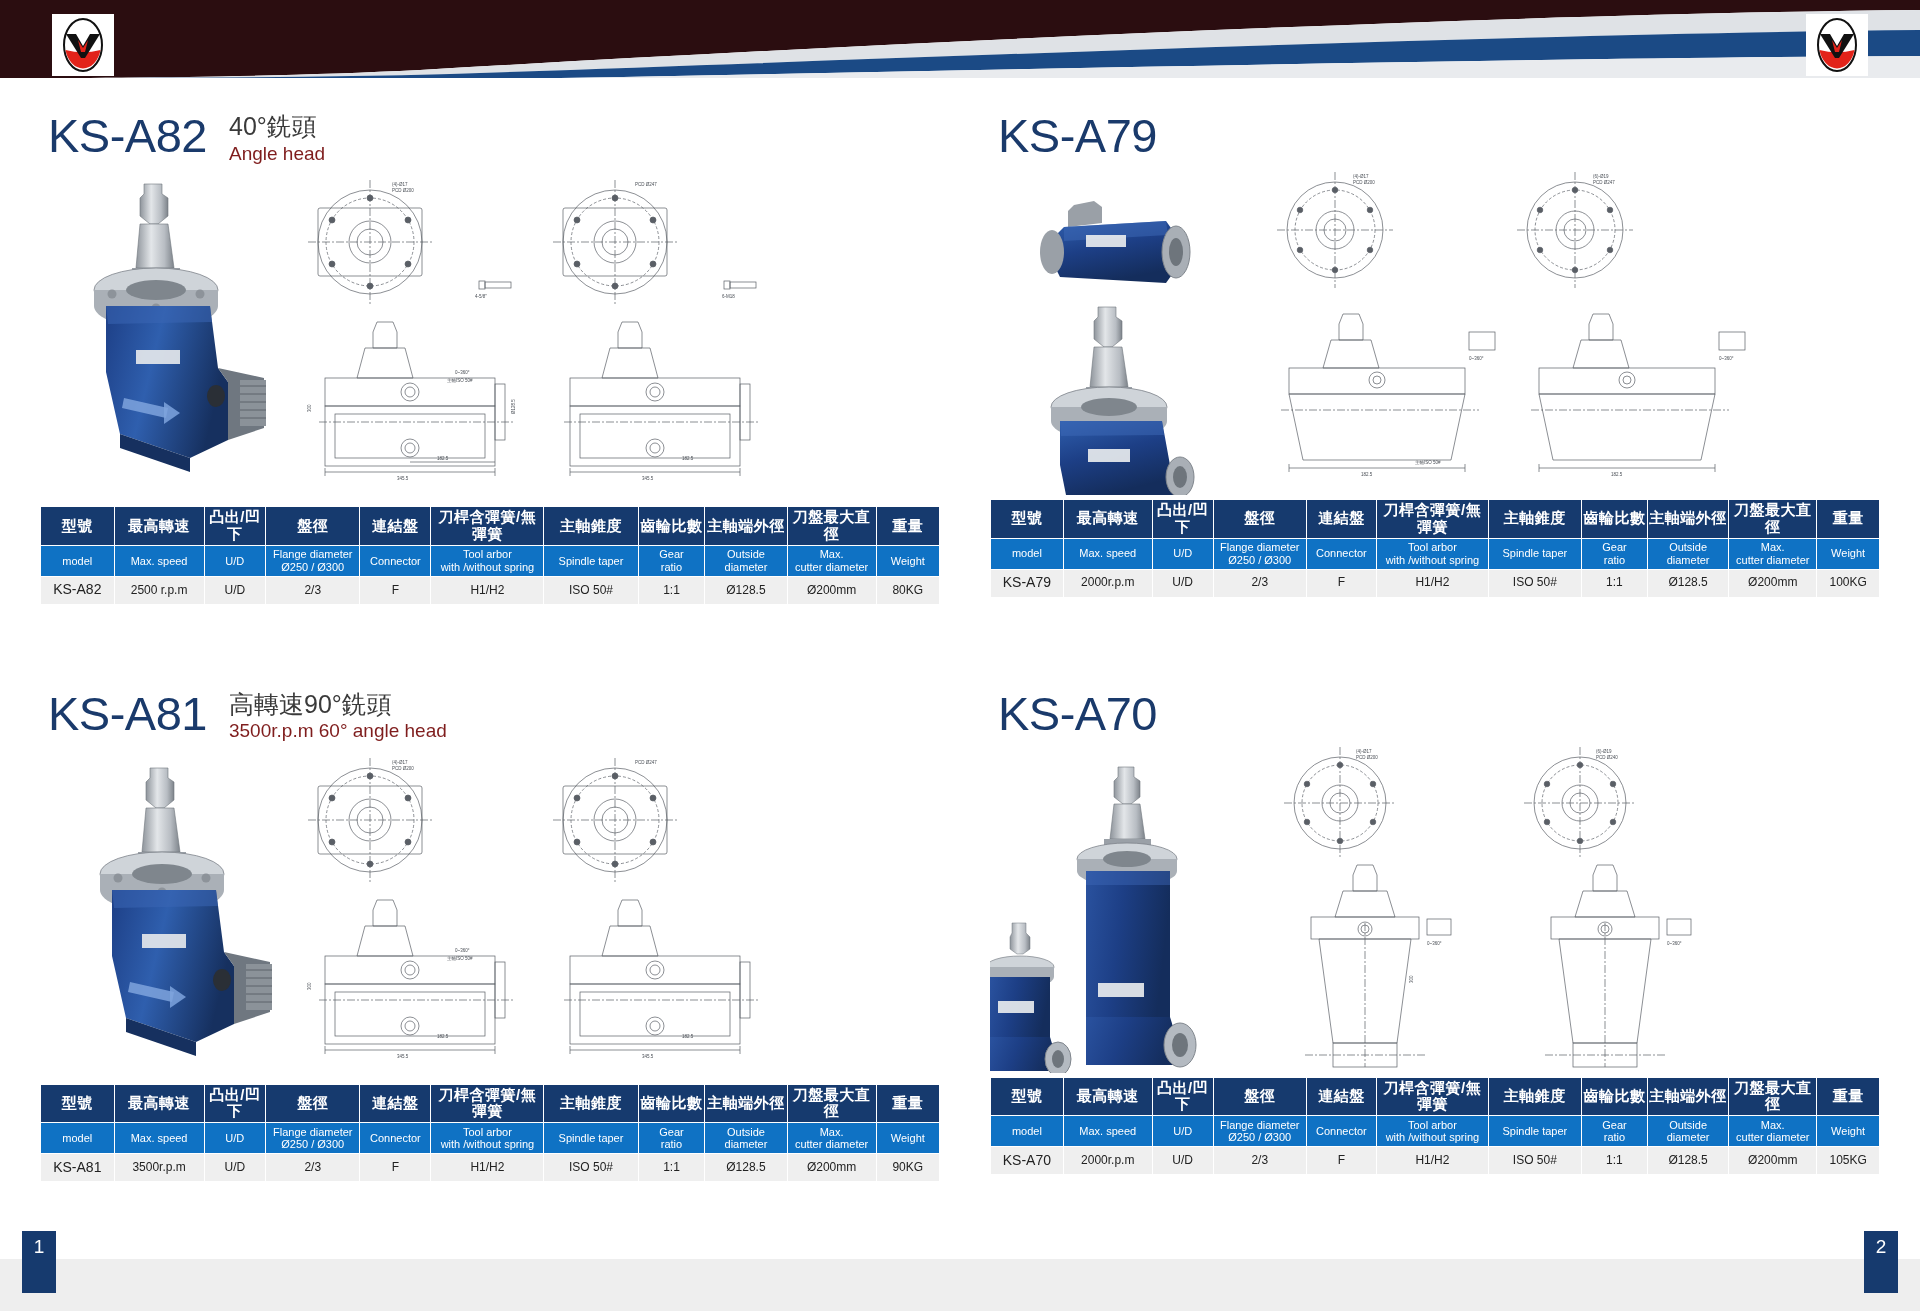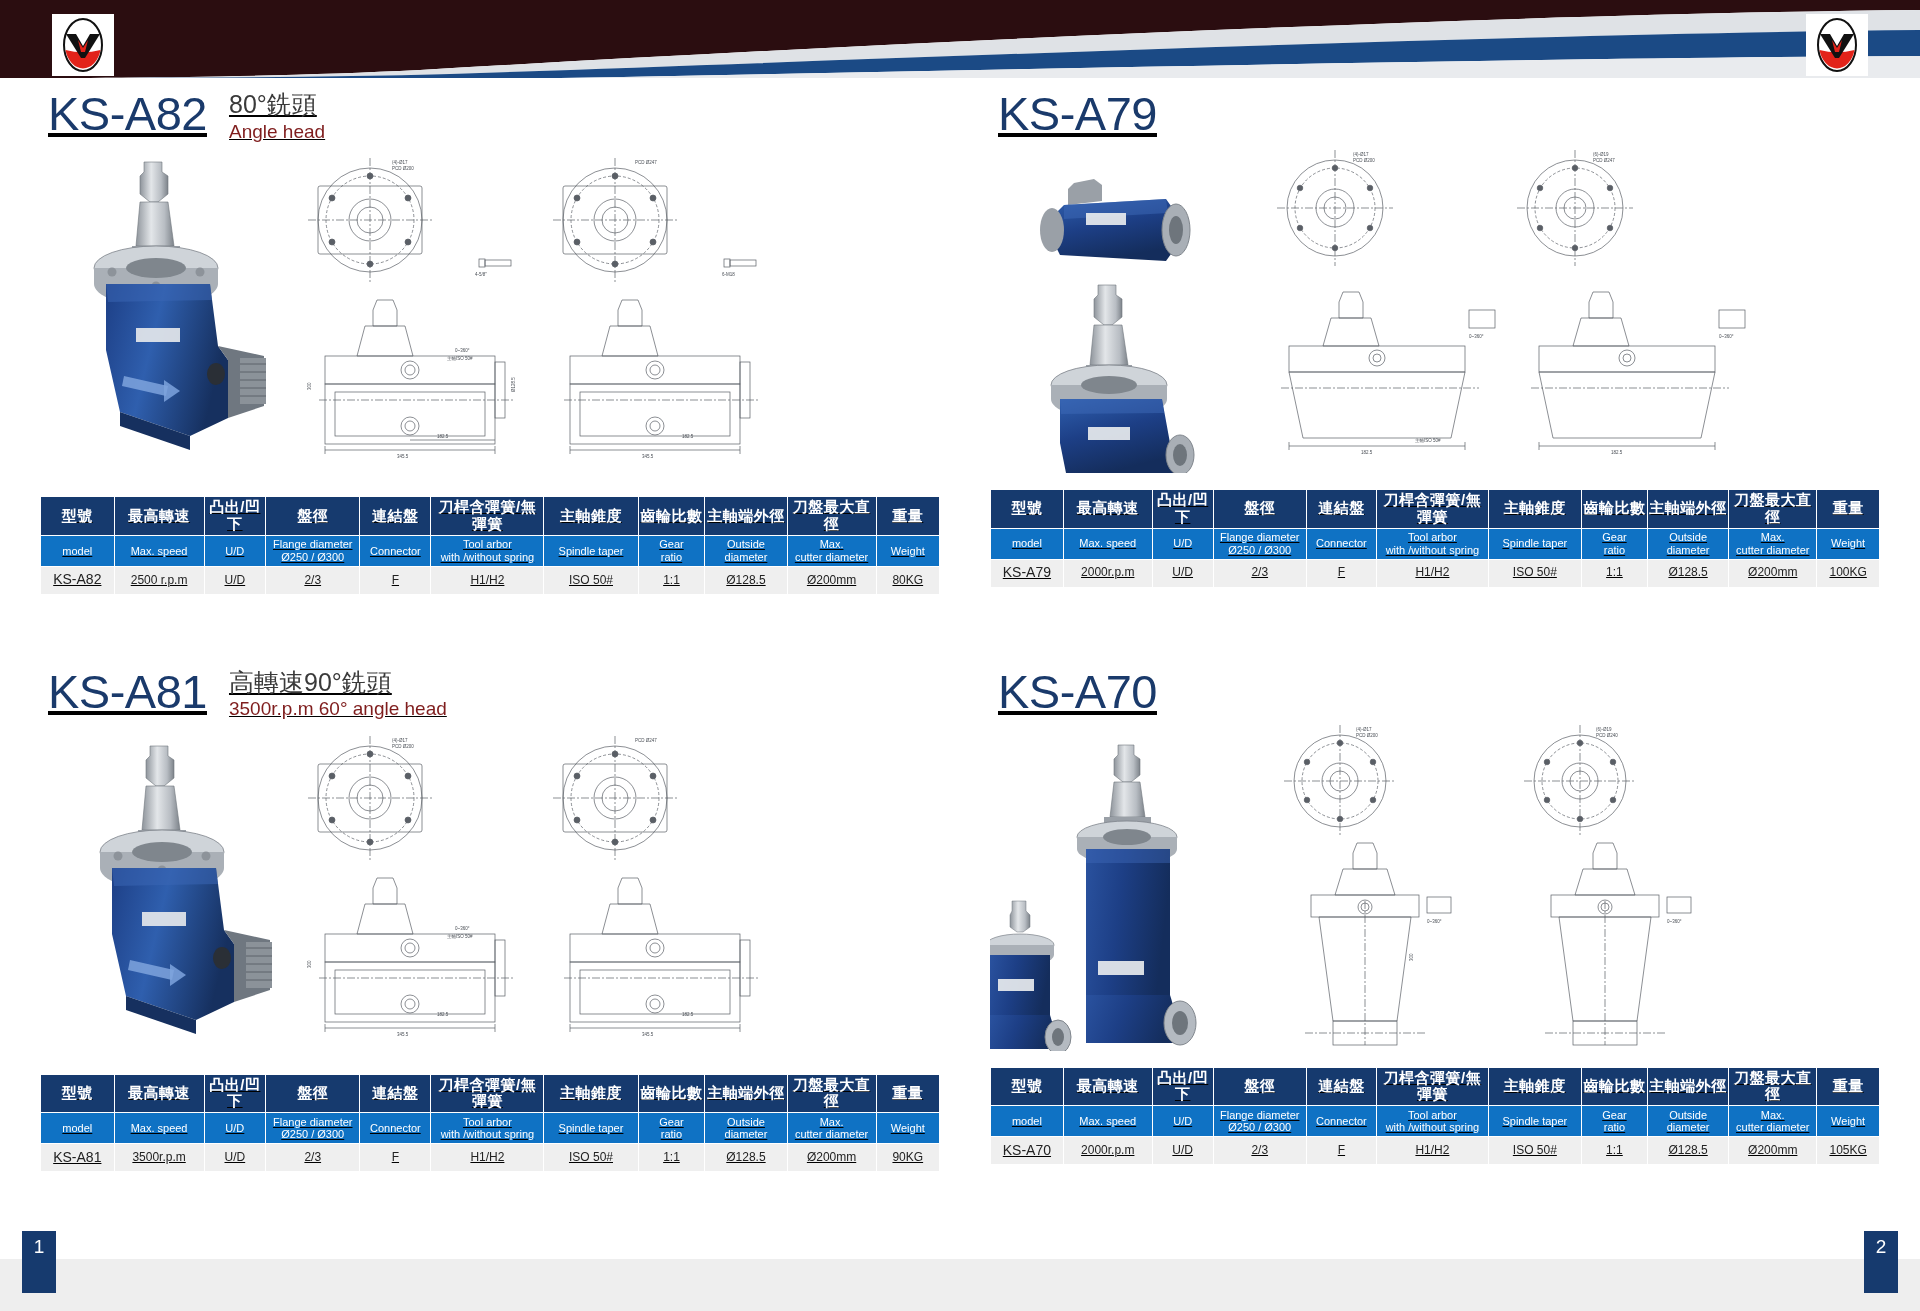--- a/index.html
+++ b/index.html
@@ -15,22 +15,22 @@
   .banner { position:absolute; top:0; left:0; width:1920px; height:78px; overflow:hidden; }
   .banner svg { display:block; }
 
   .logo { position:absolute; top:14px; width:62px; height:62px; background:#fff; }
   .logo-left  { left:52px; }
   .logo-right { left:1806px; }
   .logo svg { display:block; }
 
   
   .spread {
-    position:absolute; top:68px; left:0; width:1617px; height:1155px;
-    display:grid; grid-template-columns: 980px 940px; grid-template-rows: 1fr 1fr; text-decoration: underline;
+    position:absolute; top:90px; left:0; width:1617px; height:1155px;
+    display:grid; grid-template-columns: 980px 940px; grid-template-rows: 1fr 1fr;
   }
   .panel { position:relative; padding: 18px 40px 0 40px; }
   .panel.right { padding-left: 10px; }
 
   
   .title-row { display:flex; align-items:flex-start; gap:22px; padding-left: 8px; }
   .model-code {
     font-size:47px; font-weight:400; color:#1a3a6b; letter-spacing:-0.5px;
     line-height:1; padding-top:4px; white-space:nowrap;
   }
@@ -44,21 +44,21 @@
     display:flex; align-items:flex-start;
   }
   .photo-box { position:relative; width:235px; height:330px; flex:0 0 235px; }
   .photo-box svg { display:block; }
   .draw-box { position:relative; flex:1 1 auto; height:330px; }
   .draw-box svg { display:block; }
 
   
   .spec-table {
     width:100%; border-collapse:collapse; table-layout:fixed;
-    margin-top:16px;
+    margin-top:4px;
   }
   .spec-table th, .spec-table td {
     border:1px solid #ffffff; text-align:center; vertical-align:middle;
     padding:2px 1px; line-height:1.12;
   }
   .spec-table tr.hdr-cn th {
     background:#163a6e; color:#ffffff; font-size:15px; font-weight:700;
     height:27px; letter-spacing:0.5px;
   }
   .spec-table tr.hdr-en th {
@@ -135,21 +135,21 @@
   </div>
 
   <div class="gutter"></div>
 
   <div class="spread">
 
     <div class="panel">
       <div class="title-row">
         <div class="model-code">KS-A82</div>
         <div class="title-text">
-          <div class="title-cn">80°銑頭</div>
+          <div class="title-cn">40°銑頭</div>
           <div class="title-en">Angle head</div>
         </div>
       </div>
 
       <div class="figure-area">
         <div class="photo-box">
           <svg width="235" height="330" viewBox="0 0 235 330">
             <defs>
               <linearGradient id="steelA" x1="0" y1="0" x2="1" y2="0">
                 <stop offset="0" stop-color="#8e949b"></stop>

